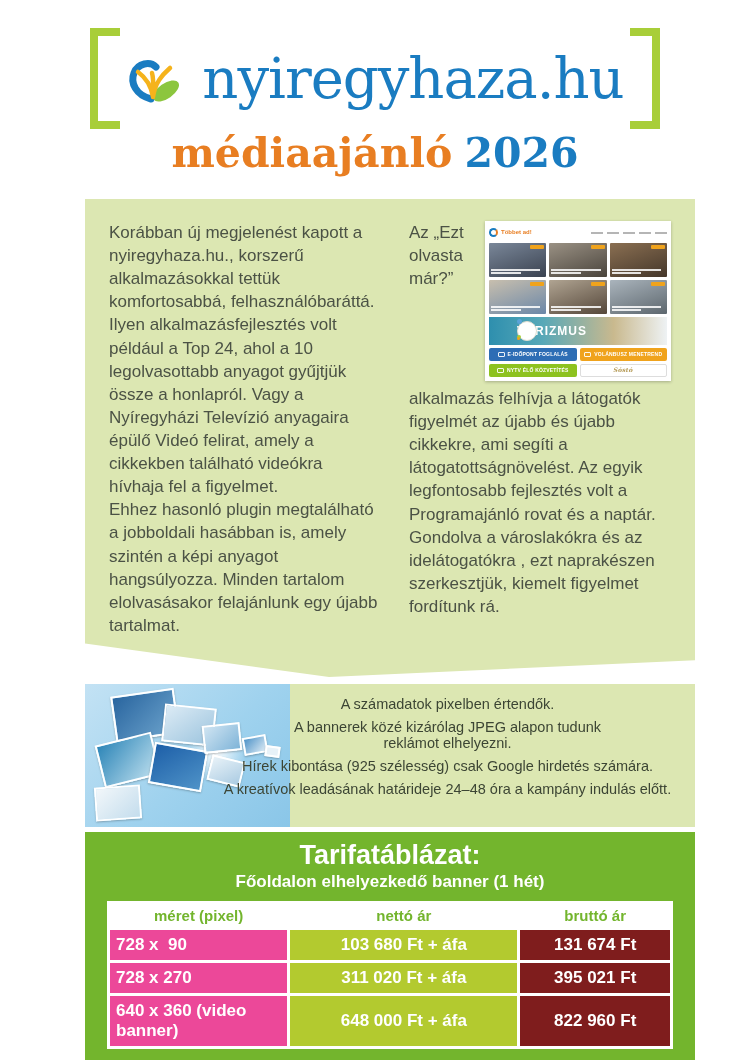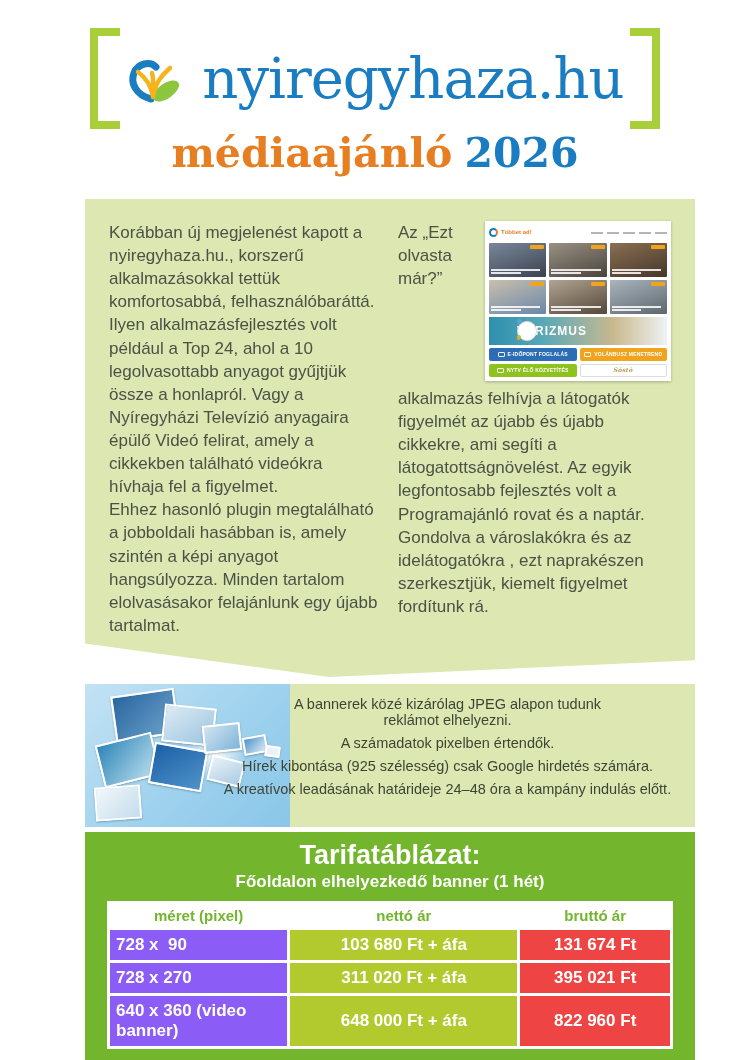--- a/index.html
+++ b/index.html
@@ -20,21 +20,21 @@
   }
   .subtitle { text-align:center; font-family:"DejaVu Serif", serif; font-weight:bold; font-size:41px; }
   .subtitle .orange { color:#e87e22; }
   .subtitle .blue { color:#1a7cc1; margin-left:12px; }
 
   
   .intro-box {
     width:610px; margin:22px 0 0 85px; background:#dce7b2;
     min-height:393px; padding:22px 24px 40px 24px;
     clip-path:polygon(0 0, 100% 0, 100% 96.5%, 40% 100%, 0 93%);
-    display:flex; gap:17px; font-size:17px; line-height:1.36;
+    display:flex; gap:28px; font-size:17px; line-height:1.36;
   }
   .col-left { width:272px; flex:none; }
   .col-left p { margin:0; }
   .col-right { flex:1; }
   .mini-site {
     float:right; width:186px; margin:0 0 6px 6px; background:#ffffff;
     padding:4px; box-shadow:0 1px 3px rgba(0,0,0,.25);
   }
   .ms-head { height:15px; display:flex; align-items:center; gap:3px; margin-bottom:3px; }
   .ms-logo-dot { width:9px; height:9px; border-radius:50%; border:2px solid #1a7cc1; border-right-color:#e87e22; flex:none; }
@@ -93,23 +93,23 @@
   .tech-line { font-size:14.5px; color:#3c4534; margin-bottom:7px; }
   .tech-line.narrow { max-width:340px; margin-left:auto; margin-right:auto; }
 
   
   .tariff-box { width:610px; margin:5px 0 0 85px; background:#73b52d; padding:8px 22px 16px; }
   .tariff-title { text-align:center; color:#fff; font-weight:bold; font-size:27px; }
   .tariff-sub { text-align:center; color:#fff; font-weight:bold; font-size:17px; margin-top:1px; }
   table.tariff { width:100%; margin-top:9px; border-collapse:separate; border-spacing:3px; background:#fff; }
   table.tariff th { background:#fff; color:#73b52d; font-size:15px; font-weight:bold; padding:3px 4px; }
   table.tariff td { color:#fff; font-weight:bold; font-size:17px; padding:5px 6px; white-space:pre-wrap; }
-  td.size { background:#8b5cf6; text-align:left; padding-left:14px; width:32%; }
+  td.size { background:#ec4899; text-align:left; padding-left:14px; width:32%; }
   td.net  { background:#b3ca2f; text-align:center; width:41%; }
-  td.gross{ background:#ef4444; text-align:center; width:27%; }
+  td.gross{ background:#7f1d1d; text-align:center; width:27%; }
   .clear { clear:both; }
 </style>
 </head>
 <body>
 
 <div class="header">
   <div class="bracket l"></div>
   <div class="logo-center">
     <svg width="58" height="56" viewBox="0 0 58 56">
       <path d="M25 48 C10 44 4 32 8 22 C12 12 24 10 30 16" fill="none" stroke="#1a7cc1" stroke-width="7" stroke-linecap="round"></path>
@@ -224,22 +224,22 @@
       <div class="ph ph3"></div>
       <div class="ph ph2"></div>
     <div class="ph ph4"></div>
       <div class="ph ph5"></div>
       <div class="ph ph6"></div>
     <div class="ph ph7"></div>
       <div class="ph ph8"></div>
       <div class="ph ph9"></div>
   </div>
   <div class="tech-text">
+    <div class="tech-line">A számadatok pixelben értendők.</div>
     <div class="tech-line narrow">A bannerek közé kizárólag JPEG alapon tudunk reklámot elhelyezni.</div>
-    <div class="tech-line">A számadatok pixelben értendők.</div>
     <div class="tech-line">Hírek kibontása (925 szélesség) csak Google hirdetés számára.</div>
     <div class="tech-line">A kreatívok leadásának határideje 24–48 óra a kampány indulás előtt.</div>
   </div>
 </div>
 
 <div class="tariff-box">
   <div class="tariff-title">Tarifatáblázat:</div>
   <div class="tariff-sub">Főoldalon elhelyezkedő banner (1 hét)</div>
   <table class="tariff">
     <thead>

